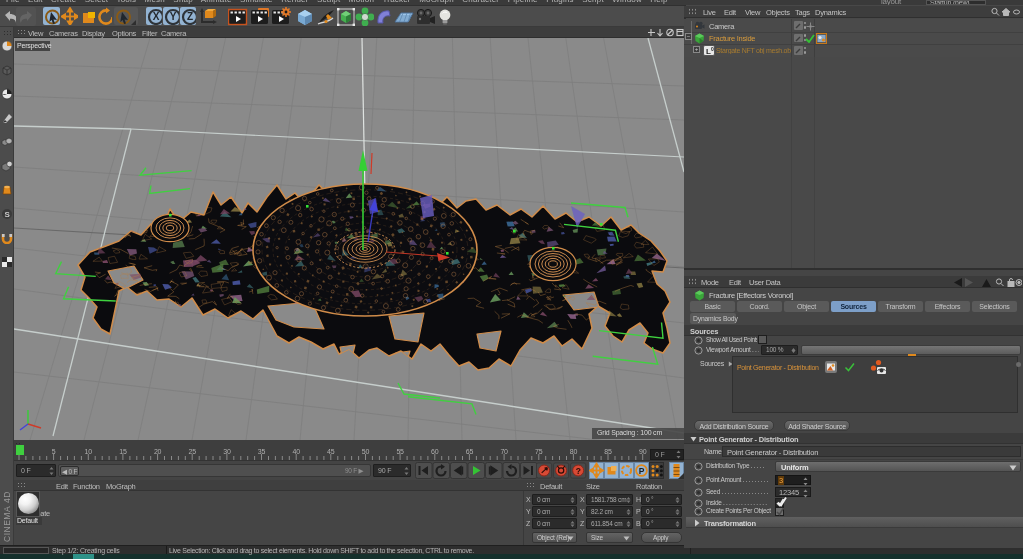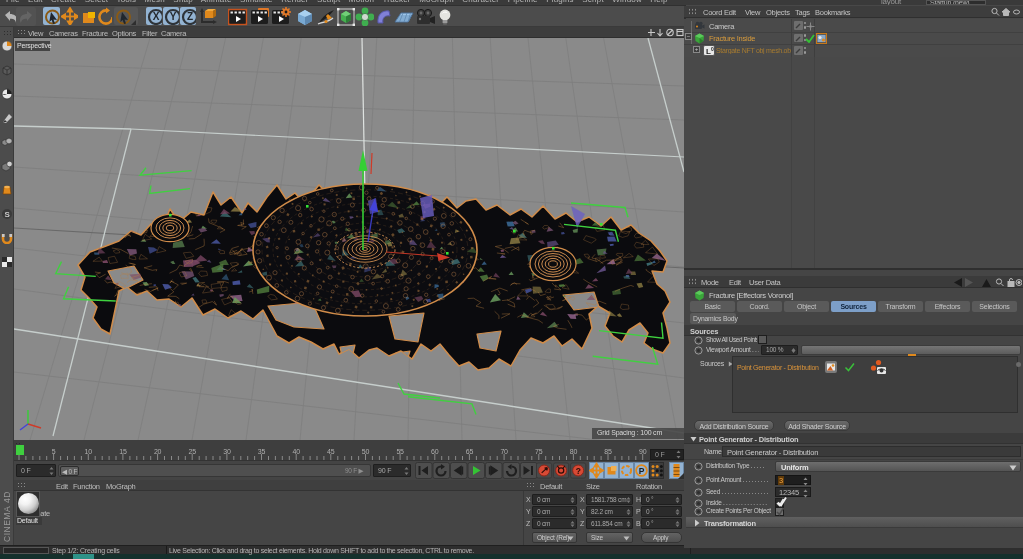--- a/index.html
+++ b/index.html
@@ -279,21 +279,21 @@
 <div class="ab" style="left:1px;top:256px;width:12px;height:12px;">
     <svg width="12" height="12" viewBox="0 0 12 12">
       <rect x="1" y="1" width="10" height="10" fill="#e8e8e8"></rect>
       <path d="M1 1 h5 v5 h-5 Z M6 6 h5 v5 h-5 Z" fill="#2a2a2a"></path>
     </svg>
   </div>
 <div class="ab" style="left:14px;top:27px;width:670px;height:11px;background:#3d3d3d;border-bottom:1px solid #2e2e2e"></div>
 <div class="ab" style="left:17px;top:29px;width:8px;height:6px;background:radial-gradient(circle,#8a8a8a 28%,transparent 32%) 0 0/3px 3px"></div>
 <div class="tx" style="left:28px;top:28.5px;font-size:7.5px;color:#bdbdbd;">View</div>
 <div class="tx" style="left:49px;top:28.5px;font-size:7.5px;color:#bdbdbd;">Cameras</div>
-<div class="tx" style="left:82px;top:28.5px;font-size:7.5px;color:#bdbdbd;">Fracture</div>
+<div class="tx" style="left:82px;top:28.5px;font-size:7.5px;color:#bdbdbd;">Display</div>
 <div class="tx" style="left:112px;top:28.5px;font-size:7.5px;color:#bdbdbd;">Options</div>
 <div class="tx" style="left:142px;top:28.5px;font-size:7.5px;color:#bdbdbd;">Filter</div>
 <div class="tx" style="left:161px;top:28.5px;font-size:7.5px;color:#bdbdbd;">Camera</div>
 <div class="ab" style="left:647px;top:28px;width:38px;height:10px;">
     <svg width="38" height="10" viewBox="0 0 38 10">
       <g stroke="#c9c9c9" stroke-width="1.1" fill="none">
         <path d="M4 1 V8 M1 4.5 H8"></path>
         <path d="M13 1 V8 M10.5 5 L13 8 L15.5 5"></path>
         <circle cx="23" cy="4.5" r="3.2"></circle>
         <line x1="20.5" y1="7" x2="25.5" y2="2"></line>
@@ -1544,26 +1544,26 @@
 <div class="ab" style="left:0px;top:554px;width:1023px;height:5px;background:#15302c"></div>
 <div class="ab" style="left:73px;top:554px;width:21px;height:5px;background:#2e9288"></div>
 <div class="ab" style="left:3px;top:547px;width:46px;height:7px;border:1px solid #565656;background:#262626"></div>
 <div class="tx" style="left:52px;top:546.5px;font-size:7px;color:#b5b5b5;letter-spacing:-0.2px">Step 1/2: Creating cells</div>
 <div class="ab" style="left:165.5px;top:546px;width:1px;height:8px;background:#1a1a1a"></div>
 <div class="ab" style="left:690px;top:546px;width:1px;height:8px;background:#1f1f1f"></div>
 <div class="tx" style="left:169px;top:546.5px;font-size:7px;color:#b5b5b5;letter-spacing:-0.3px">Live Selection: Click and drag to select elements. Hold down SHIFT to add to the selection, CTRL to remove.</div>
 <div class="ab" style="left:684px;top:5px;width:339px;height:543px;background:#484848;border-left:2px solid #2f2f2f"></div>
 <div class="ab" style="left:684px;top:6px;width:339px;height:12px;background:#3d3d3d;border-bottom:1px solid #2f2f2f"></div>
 <div class="ab" style="left:688px;top:8px;width:8px;height:7px;background:radial-gradient(circle,#8a8a8a 30%,transparent 32%) 0 0/3px 3.5px"></div>
-<div class="tx" style="left:703px;top:7.5px;font-size:7.5px;color:#c3c3c3;">Coord</div>
+<div class="tx" style="left:703px;top:7.5px;font-size:7.5px;color:#c3c3c3;">Live</div>
 <div class="tx" style="left:724px;top:7.5px;font-size:7.5px;color:#c3c3c3;">Edit</div>
 <div class="tx" style="left:745px;top:7.5px;font-size:7.5px;color:#c3c3c3;">View</div>
 <div class="tx" style="left:766px;top:7.5px;font-size:7.5px;color:#c3c3c3;">Objects</div>
 <div class="tx" style="left:795px;top:7.5px;font-size:7.5px;color:#c3c3c3;">Tags</div>
-<div class="tx" style="left:815px;top:7.5px;font-size:7.5px;color:#c3c3c3;">Bookmarks</div>
+<div class="tx" style="left:815px;top:7.5px;font-size:7.5px;color:#c3c3c3;">Dynamics</div>
 <div class="ab" style="left:991px;top:7px;width:30px;height:10px;">
     <svg width="30" height="10" viewBox="0 0 30 10">
       <g stroke="#b8b8b8" stroke-width="1" fill="none">
         <circle cx="3.5" cy="4" r="2.6"></circle>
         <line x1="5.5" y1="6" x2="8" y2="8.5"></line>
         <path d="M15 1.5 L19 5 H17.5 V8.5 H12.5 V5 H11 Z" fill="#b8b8b8"></path>
         <ellipse cx="25.5" cy="5" rx="3" ry="2"></ellipse>
       </g>
     </svg>
   </div>

